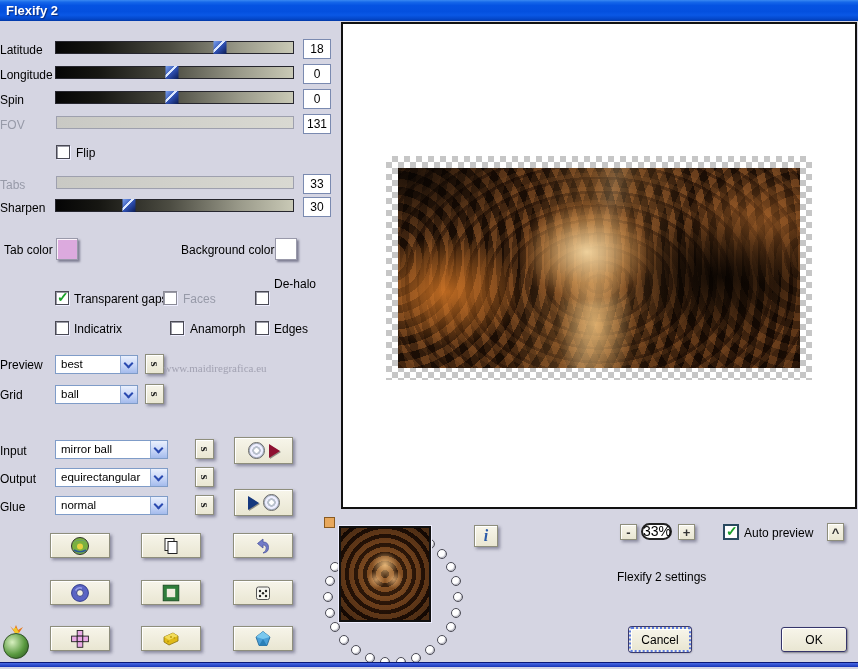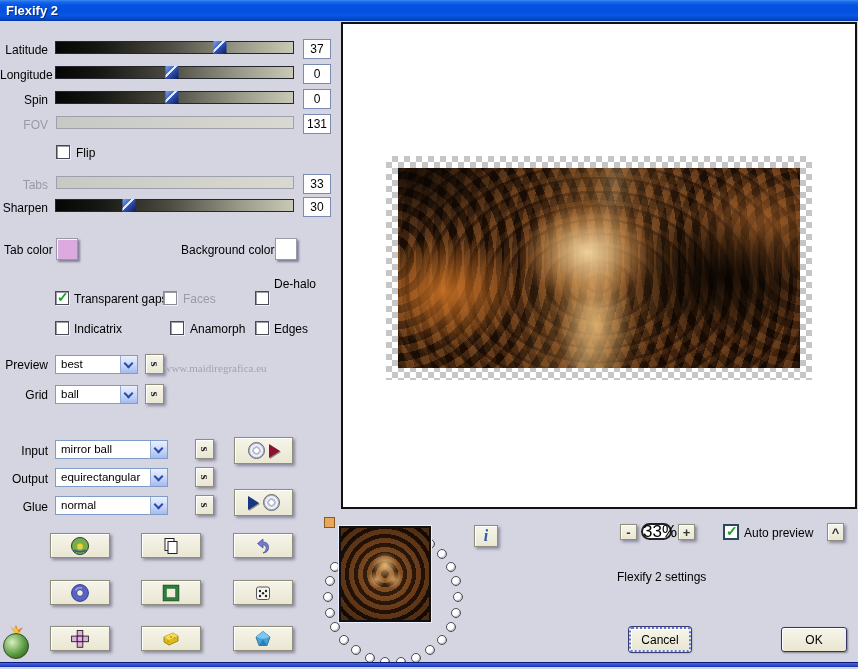--- a/index.html
+++ b/index.html
@@ -4,21 +4,21 @@
 <style>
   html,body{margin:0;padding:0;background:#777;}
   .window{position:relative;width:858px;height:669px;background:#d5d5e2;overflow:hidden;
           font-family:"Liberation Sans",sans-serif;font-size:12px;color:#000;}
   
   .titlebar{position:absolute;left:0;top:0;right:0;height:21px;
     background:linear-gradient(180deg,#3a8af2 0%,#1668ea 10%,#0553e2 26%,#0450df 55%,#0a58e6 72%,#0345c6 92%,#0238a4 100%);
     color:#fff;font-weight:bold;font-size:13px;line-height:21px;padding-left:6px;box-sizing:border-box;
     text-shadow:1px 1px 1px #0a2a7a;}
   
-  .lbl{position:absolute;width:48px;text-align:right;font-size:12px;white-space:nowrap;}
+  .lbl{position:absolute;width:48px;text-align:left;font-size:12px;white-space:nowrap;}
   .lbl.dis,.cblbl.dis{color:#979aa8;}
   .track{position:absolute;width:239px;height:13px;box-sizing:border-box;border:1px solid #26262e;
     background:linear-gradient(90deg,#050505,#161612 18%,#4c4c42 48%,#9b9b8b 78%,#c9c9b6 100%);}
   .track.disabled{border:1px solid #9ea0ae;background:linear-gradient(90deg,#c9c9c4,#d9d9d2);}
   .marker{position:absolute;top:-1px;width:13px;height:13px;transform:translateX(-50%);
     background:linear-gradient(315deg,rgba(255,255,255,0) 52%,#dce8ff 52% 64%,rgba(255,255,255,0) 64%),
                linear-gradient(135deg,#7aa0ee,#2a4aaa 55%,#0c1c52);}
   .valbox{position:absolute;width:28px;height:20px;box-sizing:border-box;background:#fff;
     border:1px solid #7a8ab0;text-align:center;line-height:18px;font-size:12px;}
   .cb{position:absolute;width:14px;height:14px;background:#fff;box-sizing:border-box;
@@ -77,21 +77,21 @@
     background:
       radial-gradient(circle 13px at 50% 40%, rgba(236,188,124,.95), rgba(0,0,0,0)),
       radial-gradient(circle 9px at 40% 56%, rgba(226,172,112,.85), rgba(0,0,0,0)),
       radial-gradient(circle 9px at 60% 56%, rgba(226,172,112,.85), rgba(0,0,0,0)),
       repeating-radial-gradient(circle at 50% 50%, rgba(14,6,2,.55) 0 4px, rgba(190,120,55,.3) 4px 9px),
       radial-gradient(circle at 50% 50%, #7a4a20 8%, #40200c 55%, #170a04 92%);}
   .ibtn{width:24px;height:22px;font-family:"Liberation Serif",serif;font-style:italic;
     font-weight:bold;font-size:16px;color:#2a5aa8;}
   .zoombtn{width:17px;height:16px;font-weight:bold;font-size:13px;color:#333;}
   .zoom-box{position:absolute;left:641px;top:523px;width:31px;height:17px;box-sizing:border-box;
-    background:#fff;border:2px solid #222;border-radius:9px;text-align:center;font-size:17px;line-height:13px;}
+    background:#fff;border:2px solid #222;border-radius:9px;text-align:center;font-size:14px;line-height:13px;}
   .apcb{position:absolute;left:723px;top:524px;width:16px;height:16px;background:#fff;box-sizing:border-box;
     border:2px solid #29495f;}
   .apcb.checked::after{content:"\2713";position:absolute;left:1px;top:-3px;color:#1ba12b;font-weight:bold;font-size:14px;}
   .settings-text{position:absolute;left:617px;top:570px;font-size:12px;}
   .btn-cancel{left:629px;top:627px;width:62px;height:25px;font-size:12px;border-radius:3px;
     border:2px dotted #5a7ae0;box-shadow:0 0 0 1px #3a3a6e,1px 1px 2px rgba(0,0,0,.35),inset 1px 1px 0 #fff;}
   .btn-ok{left:781px;top:627px;width:66px;height:25px;font-size:12px;border-radius:3px;
     border:1px solid #35356a;box-shadow:1px 1px 2px rgba(0,0,0,.4),inset 1px 1px 0 #fff;}
   .watermark{position:absolute;left:140px;top:361px;width:150px;text-align:center;
     font-family:"Liberation Serif",serif;color:#a2a2b2;pointer-events:none;}
@@ -107,21 +107,21 @@
 
 <div class="window">
   <div class="titlebar">
     <span>Flexify 2</span>
   </div>
 
   <div class="lbl" style="left:0;top:43px">Latitude</div>
   <div class="track" style="left:55px;top:41px">
     <div class="marker" style="left: 69%;"></div>
   </div>
-  <div class="valbox" style="left:303px;top:39px">37</div>
+  <div class="valbox" style="left:303px;top:39px">18</div>
 
   <div class="lbl" style="left:0;top:68px">Longitude</div>
   <div class="track" style="left:55px;top:66px">
     <div class="marker" style="left: 49%;"></div>
   </div>
   <div class="valbox" style="left:303px;top:64px">0</div>
 
   <div class="lbl" style="left:0;top:93px">Spin</div>
   <div class="track" style="left:55px;top:91px">
     <div class="marker" style="left: 49%;"></div>

